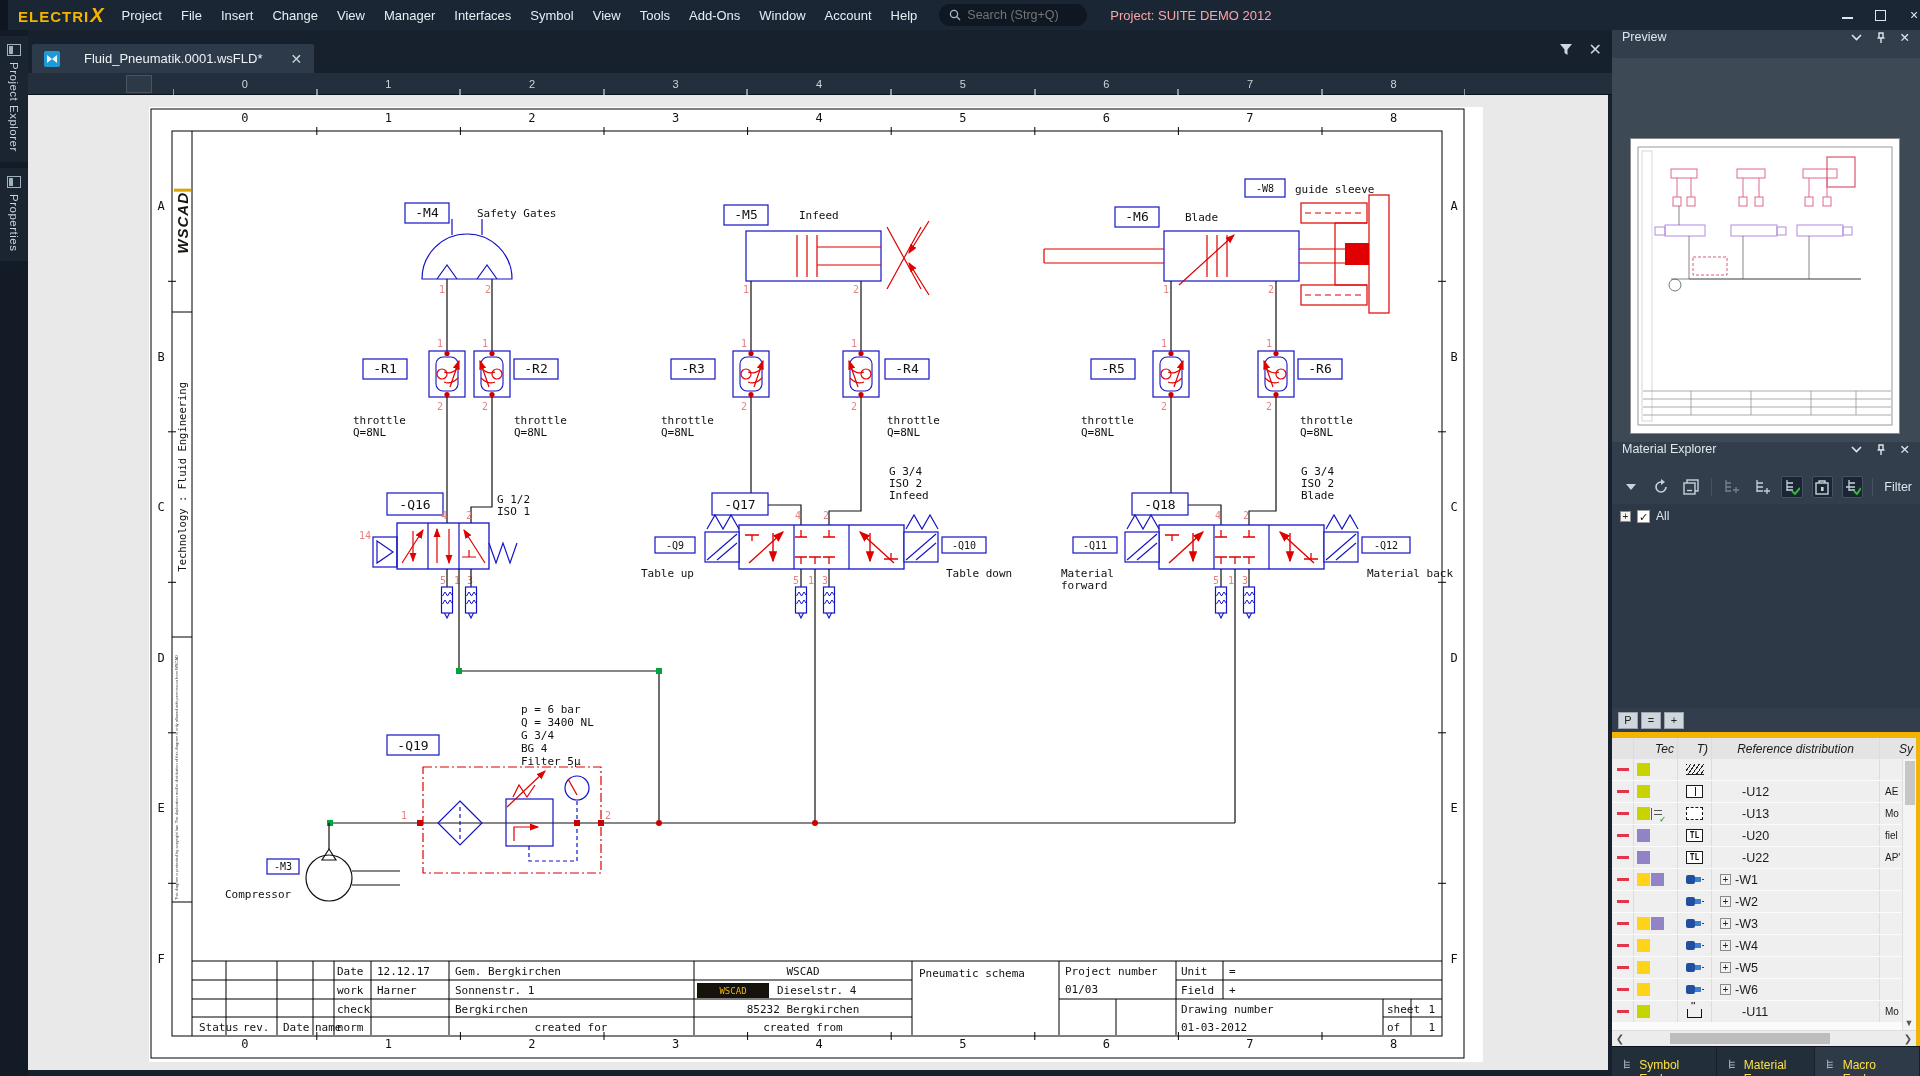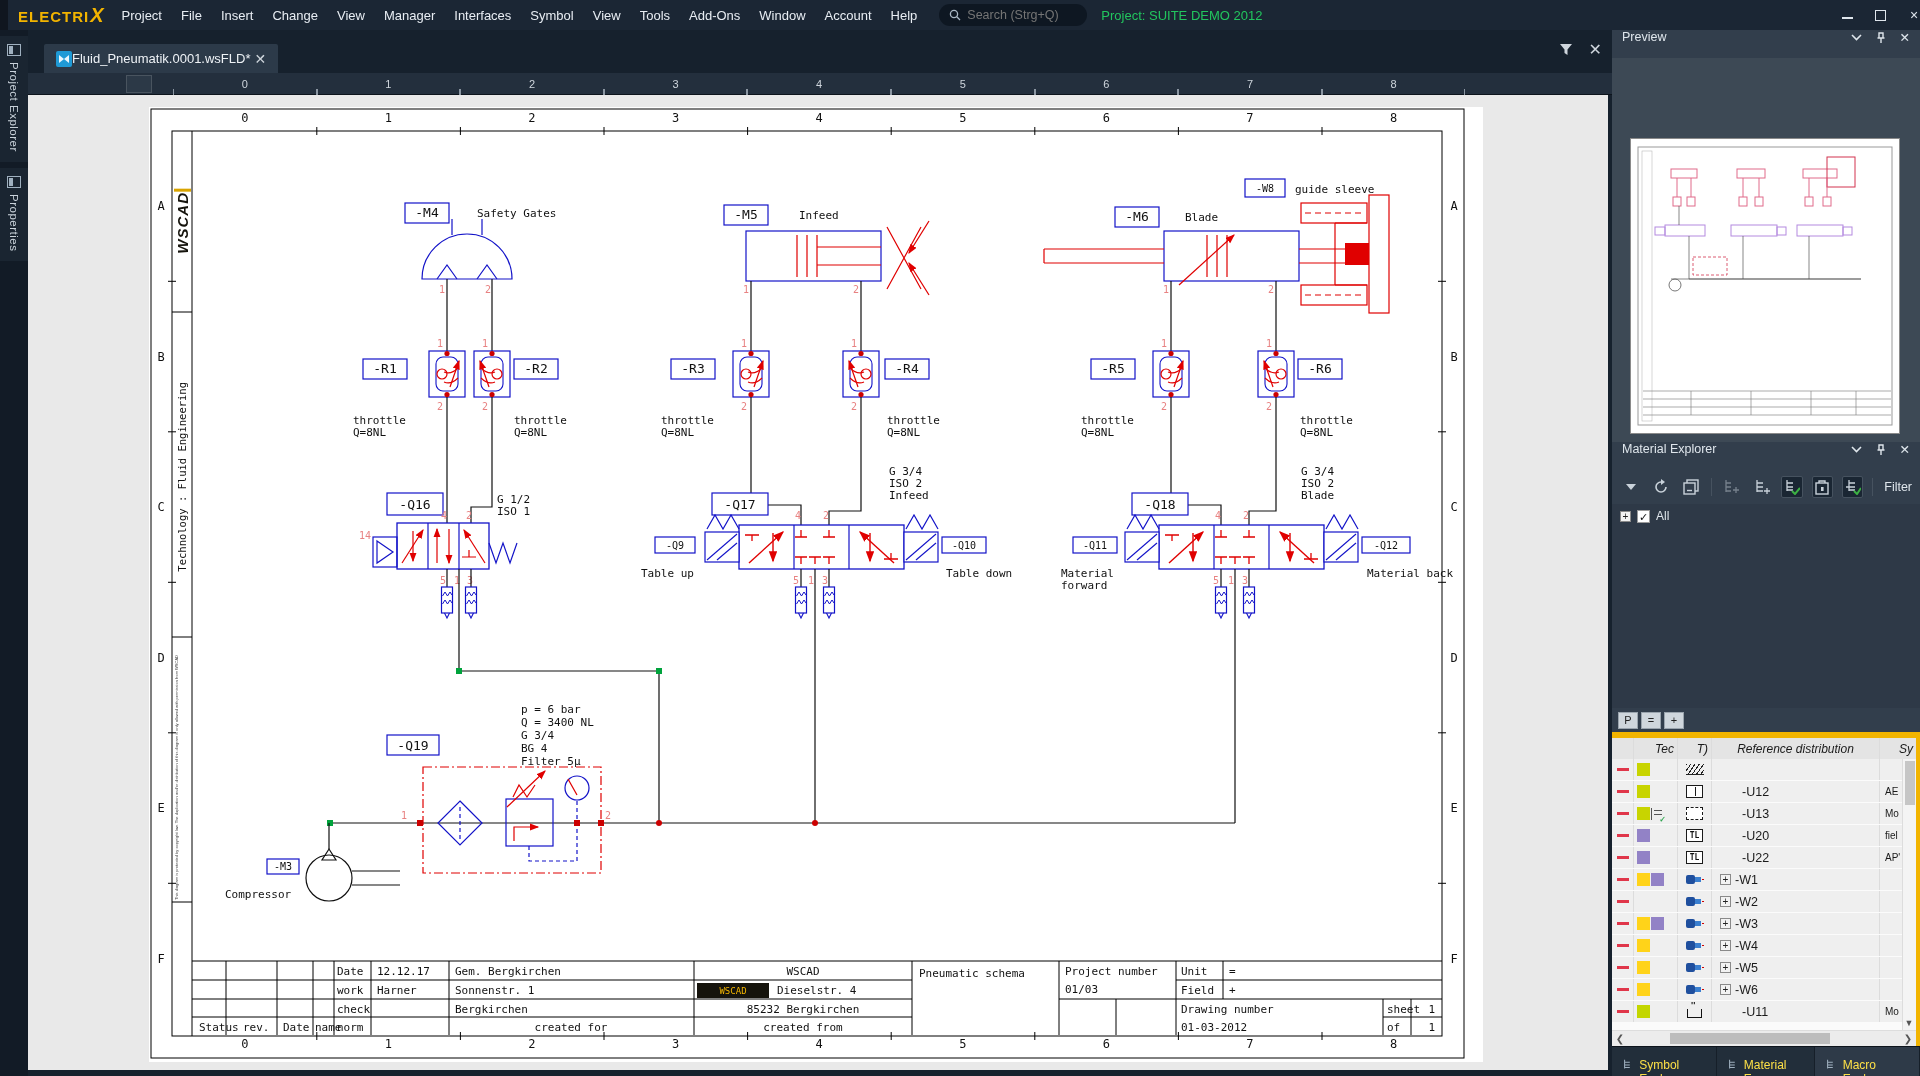--- a/index.html
+++ b/index.html
@@ -12,38 +12,38 @@
     display:flex;align-items:center;color:#e8edf3;font-size:13px}
   .logo{display:flex;align-items:baseline;margin:0 18px 0 10px;color:#f2b400;font-weight:bold}
   .logo .l1{font-size:15px;letter-spacing:1px}
   .logo .l2{font-size:20px;font-style:italic;margin-left:1px}
   .menus{display:flex;align-items:center;gap:19px}
   .menu-item{cursor:default;color:#e8edf3}
   .search-pill{display:flex;align-items:center;gap:6px;background:#0e1722;border-radius:13px;
     height:22px;padding:0 10px;margin-left:22px}
   .search-pill input{background:transparent;border:none;outline:none;color:#a9b7c4;font-size:12.5px;width:110px;
     font-family:"Liberation Sans",sans-serif}
-  .proj-label{margin-left:14px;color:#22c55e}
+  .proj-label{margin-left:23px;color:#fca5a5}
   .win-controls{position:absolute;right:8px;top:0;height:30px;display:flex;align-items:center;gap:22px;color:#dfe5ec}
   .wc{width:12px;height:12px;display:flex;align-items:center;justify-content:center;font-size:14px}
   .wc-min{border-bottom:2px solid #dfe5ec;height:7px;width:11px}
   .wc-max{border:1.5px solid #dfe5ec;width:11px;height:11px}
 
   
   .left-strip{position:absolute;left:0;top:30px;width:28px;height:1046px;background:#121b26}
   .v-tab{display:flex;flex-direction:column;align-items:center;padding:8px 0 10px 0;margin-top:6px;
     background:#1a2531;color:#c9d2da;font-size:11.5px;cursor:pointer}
   .v-tab .v-label{writing-mode:vertical-rl;margin-top:6px;letter-spacing:.5px}
   .panel-mini-icon{width:14px;height:12px;border:1.3px solid #9fb0bf;position:relative}
   .panel-mini-icon::before{content:"";position:absolute;left:1px;top:1px;bottom:1px;width:4px;background:#9fb0bf}
 
   
   .workspace{position:absolute;left:28px;top:30px;width:1584px;height:1046px;background:#16212d}
   .tabbar{position:absolute;left:0;top:0;width:100%;height:43px;background:#16212d;display:flex;align-items:flex-end}
-  .doc-tab{display:flex;align-items:center;gap:0;height:29px;background:#2c3a49;padding:6px 12px;margin-left:16px;
+  .doc-tab{display:flex;align-items:center;gap:24px;height:29px;background:#2c3a49;padding:6px 12px;margin-left:4px;
     color:#eef2f6;font-size:13px;border-radius:2px 2px 0 0;cursor:pointer}
   .doc-tab .close{color:#cfd6dd;font-size:14px;margin-left:4px}
   .tabbar-icons{position:absolute;right:10px;top:10px;display:flex;gap:16px;align-items:center;color:#cfd6dd}
   .ruler{position:absolute;left:0;top:43px;width:100%;height:22px;background:#232f3d;border-bottom:1px solid #0d141c}
   .ruler-cells{position:absolute;left:145px;top:0;width:1293px;height:22px;display:flex}
   .ruler-cell{width:143.6px;height:22px;color:#cfd6dd;font-size:11px;display:flex;align-items:center;justify-content:center;position:relative}
   .ruler-cell::before{content:"";position:absolute;left:0;bottom:0;width:1px;height:6px;background:#8b96a2}
   .ruler-cell::after{content:"";position:absolute;right:0;bottom:0;width:1px;height:6px;background:#8b96a2}
   .ruler-corner{position:absolute;left:98px;top:2px;width:26px;height:18px;background:#2c3947;border:1px solid #49545f}
 

